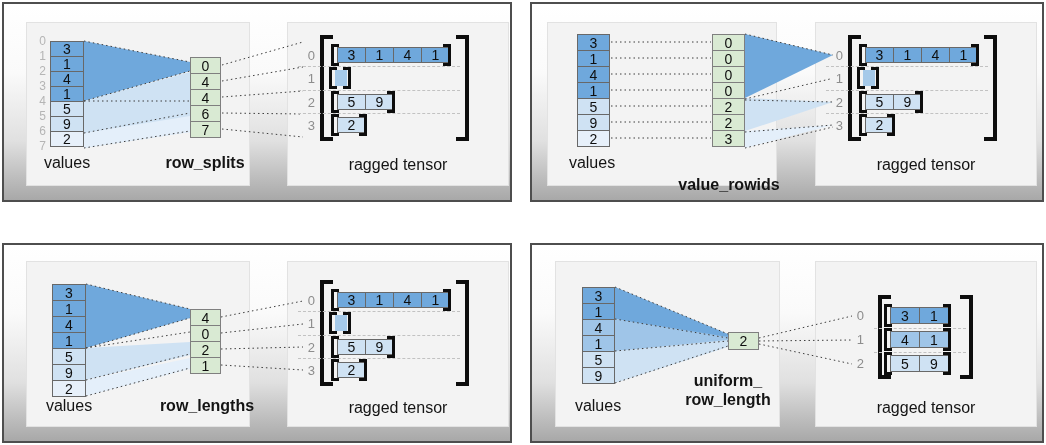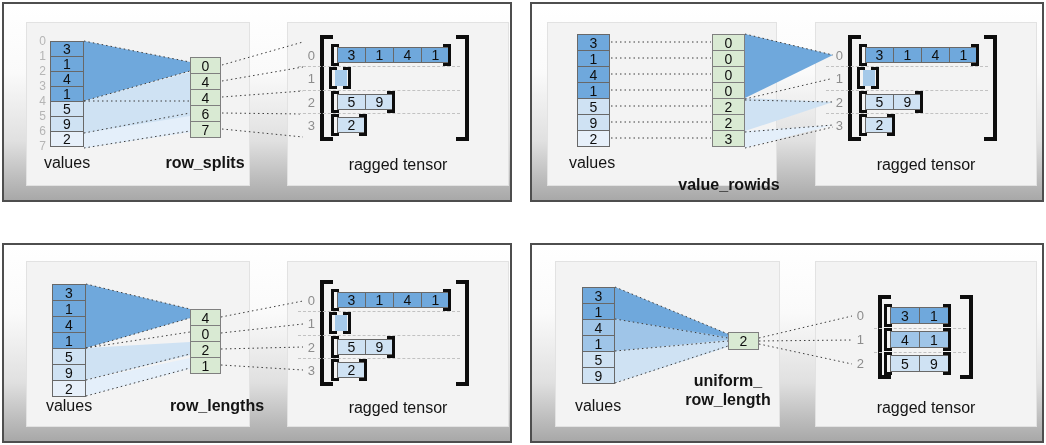--- a/index.html
+++ b/index.html
@@ -184,21 +184,21 @@
     <div class="cell c-d" style="left:48px;top:71px;width:34px;height:17px;">4</div>
     <div class="cell c-d" style="left:48px;top:87px;width:34px;height:17px;">1</div>
     <div class="cell c-l" style="left:48px;top:103px;width:34px;height:17px;">5</div>
     <div class="cell c-l" style="left:48px;top:119px;width:34px;height:17px;">9</div>
     <div class="cell c-xl" style="left:48px;top:135px;width:34px;height:17px;">2</div>
     <div class="cell c-g" style="left:186px;top:64px;width:31px;height:17px;">4</div>
     <div class="cell c-g" style="left:186px;top:80px;width:31px;height:17px;">0</div>
     <div class="cell c-g" style="left:186px;top:96px;width:31px;height:17px;">2</div>
     <div class="cell c-g" style="left:186px;top:112px;width:31px;height:17px;">1</div>
     <div class="lbl" style="left:25px;top:152px;width:80px;">values</div>
-    <div class="lbl b" style="left:150px;top:152px;width:126px;">row_lengths</div>
+    <div class="lbl b" style="left:140px;top:152px;width:126px;">row_lengths</div>
     <div class="lbl" style="left:314px;top:154px;width:160px;">ragged tensor</div>
     <div class="obk l" style="left:316px;top:35px;height:106px;"></div>
     <div class="obk r" style="left:452px;top:35px;height:106px;"></div>
     <div class="sep" style="left:294px;top:66px;width:162px;"></div>
     <div class="sep" style="left:294px;top:90px;width:162px;"></div>
     <div class="sep" style="left:294px;top:113px;width:162px;"></div>
     <div class="tidx" style="left:297px;top:48px;width:14px;">0</div>
     <div class="tidx" style="left:297px;top:71px;width:14px;">1</div>
     <div class="tidx" style="left:297px;top:95px;width:14px;">2</div>
     <div class="tidx" style="left:297px;top:118px;width:14px;">3</div>

